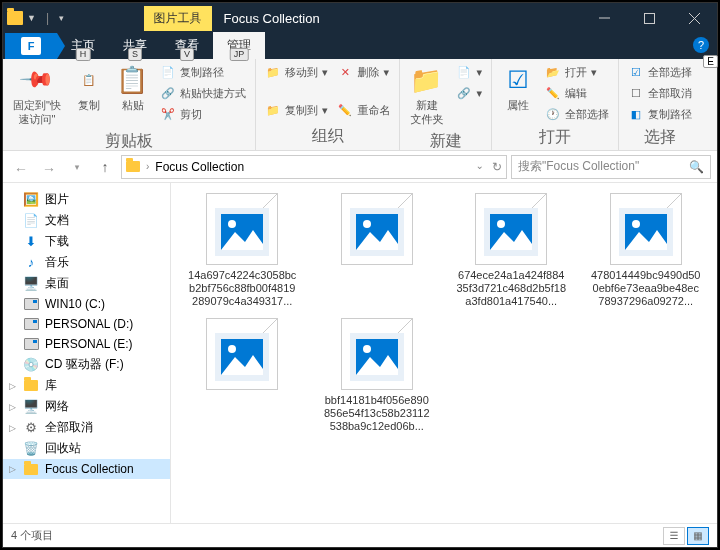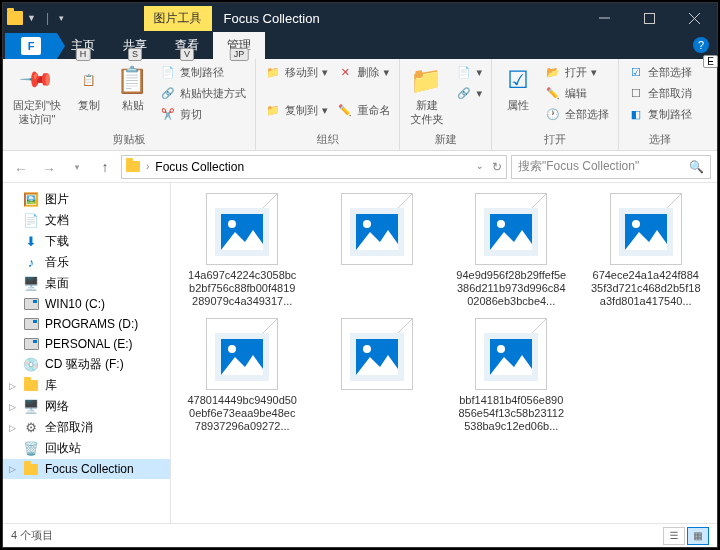--- a/index.html
+++ b/index.html
@@ -19,21 +19,21 @@
 .filetab{width:52px;height:26px;background:#0078d4;display:flex;align-items:center;justify-content:center;position:relative;margin-left:2px}
 .filetab-box{width:20px;height:18px;background:#fff;border-radius:2px;display:flex;align-items:center;justify-content:center;color:#0078d4;font-weight:bold;font-size:11px}
 .filetab::after{content:"";position:absolute;right:-8px;top:0;border-top:13px solid transparent;border-bottom:13px solid transparent;border-left:8px solid #0078d4}
 .rtab{color:#fff;font-size:12px;padding:5px 14px;position:relative}
 .rtab .key{position:absolute;bottom:-2px;left:50%;transform:translateX(-50%);font-size:9px;background:#e8e8e8;color:#333;padding:0 3px;border:1px solid #999;border-radius:2px;line-height:11px}
 .rtab.active{background:#f5f5f5;color:#333}
 .help-dot{position:absolute;right:8px;top:4px;width:16px;height:16px;border-radius:50%;background:#0078d4;color:#fff;font-size:11px;display:flex;align-items:center;justify-content:center}
 .e-badge{position:absolute;right:-1px;top:22px;background:#fff;border:1px solid #999;font-size:10px;padding:0 3px;border-radius:2px}
 .ribbon{height:92px;background:#f5f5f5;border-bottom:1px solid #ddd;display:flex;font-size:12px;color:#555}
 .rgroup{border-right:1px solid #ddd;padding:3px 6px 0;display:flex;flex-direction:column;align-items:center}
-.rgroup-label{font-size:11px;color:#666;margin-top:auto;padding:3px 0}
+.rgroup-label{font-size:16px;color:#666;margin-top:auto;padding:3px 0}
 .rg-row{display:flex;gap:4px;align-items:flex-start}
 .rbtn-lg{display:flex;flex-direction:column;align-items:center;padding:2px 4px;font-size:11px;text-align:center;line-height:14px}
 .rbtn-lg .ico{width:32px;height:32px;display:flex;align-items:center;justify-content:center;margin-bottom:2px}
 .rbtn-sm{display:flex;align-items:center;gap:4px;font-size:11px;padding:2px 3px;white-space:nowrap}
 .rbtn-sm .ico{width:16px;height:16px;display:flex;align-items:center;justify-content:center}
 .rcol{display:flex;flex-direction:column;gap:1px}
 .pin-ico{color:#666;transform:rotate(45deg);font-size:22px}
 .addressbar{height:32px;background:#fff;border-bottom:1px solid #e5e5e5;display:flex;align-items:center;padding:0 6px;gap:4px}
 .navbtn{width:24px;height:24px;display:flex;align-items:center;justify-content:center;color:#999;font-size:14px}
 .navbtn.enabled{color:#555}
@@ -256,21 +256,21 @@
         <div class="tnode">
           <span class="tico" style="color:#666">
             <span class="disk-ico"></span>
           </span>
           <span>WIN10 (C:)</span>
         </div>
         <div class="tnode">
           <span class="tico" style="color:#666">
             <span class="disk-ico"></span>
           </span>
-          <span>PROGRAMS (D:)</span>
+          <span>PERSONAL (D:)</span>
         </div>
         <div class="tnode">
           <span class="tico" style="color:#666">
             <span class="disk-ico"></span>
           </span>
           <span>PERSONAL (E:)</span>
         </div>
         <div class="tnode">
           <span class="tico" style="color:#666">💿</span>
           <span>CD 驱动器 (F:)</span>
@@ -320,32 +320,20 @@
         <div class="fitem">
           <div class="thumb">
             <div class="thumb-inner">
               <svg viewBox="0 0 42 36">
                 <rect width="42" height="36" fill="#0078d4"></rect>
                 <circle cx="11" cy="10" r="4" fill="#fff"></circle>
                 <path d="M0 36 L14 18 L24 28 L32 16 L42 30 V36 Z" fill="#fff"></path>
               </svg>
             </div>
           </div>
-        </div>
-        <div class="fitem">
-          <div class="thumb">
-            <div class="thumb-inner">
-              <svg viewBox="0 0 42 36">
-                <rect width="42" height="36" fill="#0078d4"></rect>
-                <circle cx="11" cy="10" r="4" fill="#fff"></circle>
-                <path d="M0 36 L14 18 L24 28 L32 16 L42 30 V36 Z" fill="#fff"></path>
-              </svg>
-            </div>
-          </div>
-          <div class="fname">94e9d956f28b29ffef5e386d211b973d996c8402086eb3bcbe4...</div>
         </div>
         <div class="fitem">
           <div class="thumb">
             <div class="thumb-inner">
               <svg viewBox="0 0 42 36">
                 <rect width="42" height="36" fill="#0078d4"></rect>
                 <circle cx="11" cy="10" r="4" fill="#fff"></circle>
                 <path d="M0 36 L14 18 L24 28 L32 16 L42 30 V36 Z" fill="#fff"></path>
               </svg>
             </div>

